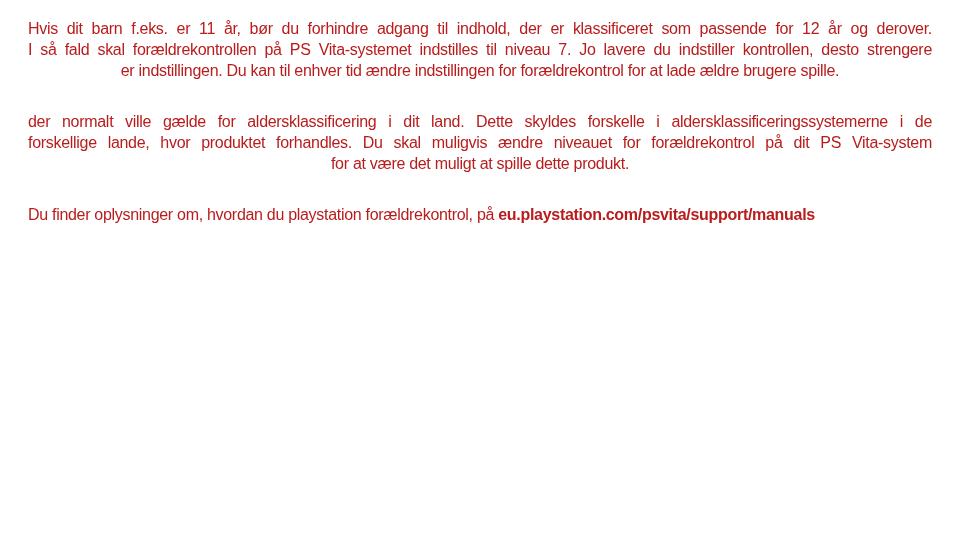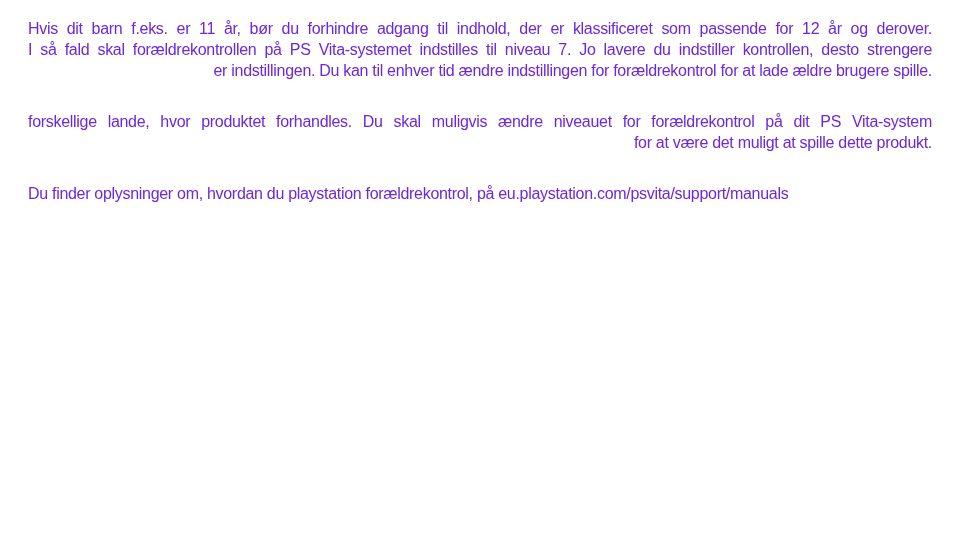--- a/index.html
+++ b/index.html
@@ -11,53 +11,54 @@
     width: 960px;
     height: 544px;
     overflow: hidden;
     font-family: "Liberation Sans", "DejaVu Sans", sans-serif;
   }
   .page {
     box-sizing: border-box;
     width: 960px;
     height: 544px;
     padding: 18px 28px 0 28px;
-    color: #6d28d9;
+    color: #b91c1c;
     font-size: 16px;
     line-height: 21px;
     letter-spacing: -0.3px;
   }
   .para {
     margin: 0 0 30px 0;
   }
   .line {
-    text-align: right;
+    text-align: center;
   }
   .line.just {
     text-align: justify;
     text-align-last: justify;
   }
   .support-line {
     margin: 0;
   }
   .bold {
-    font-weight: normal;
+    font-weight: bold;
   }
 </style>
 </head>
 <body>
 
 <div class="page">
 
   <div class="para">
     <div class="line just">Hvis dit barn f.eks. er 11 år, bør du forhindre adgang til indhold, der er klassificeret som passende for 12 år og derover.</div>
     <div class="line just">I så fald skal forældrekontrollen på PS Vita-systemet indstilles til niveau 7. Jo lavere du indstiller kontrollen, desto strengere</div>
     <div class="line">er indstillingen. Du kan til enhver tid ændre indstillingen for forældrekontrol for at lade ældre brugere spille.</div>
   </div>
 
   <div class="para">
+    <div class="line just">der normalt ville gælde for aldersklassificering i dit land. Dette skyldes forskelle i aldersklassificeringssystemerne i de</div>
     <div class="line just">forskellige lande, hvor produktet forhandles. Du skal muligvis ændre niveauet for forældrekontrol på dit PS Vita-system</div>
     <div class="line">for at være det muligt at spille dette produkt.</div>
   </div>
 
   <p class="support-line"><span>Du finder oplysninger om, hvordan du playstation forældrekontrol, på </span><span class="bold">eu.playstation.com/psvita/support/manuals</span></p>
 
 </div>
 
 </body></html>

